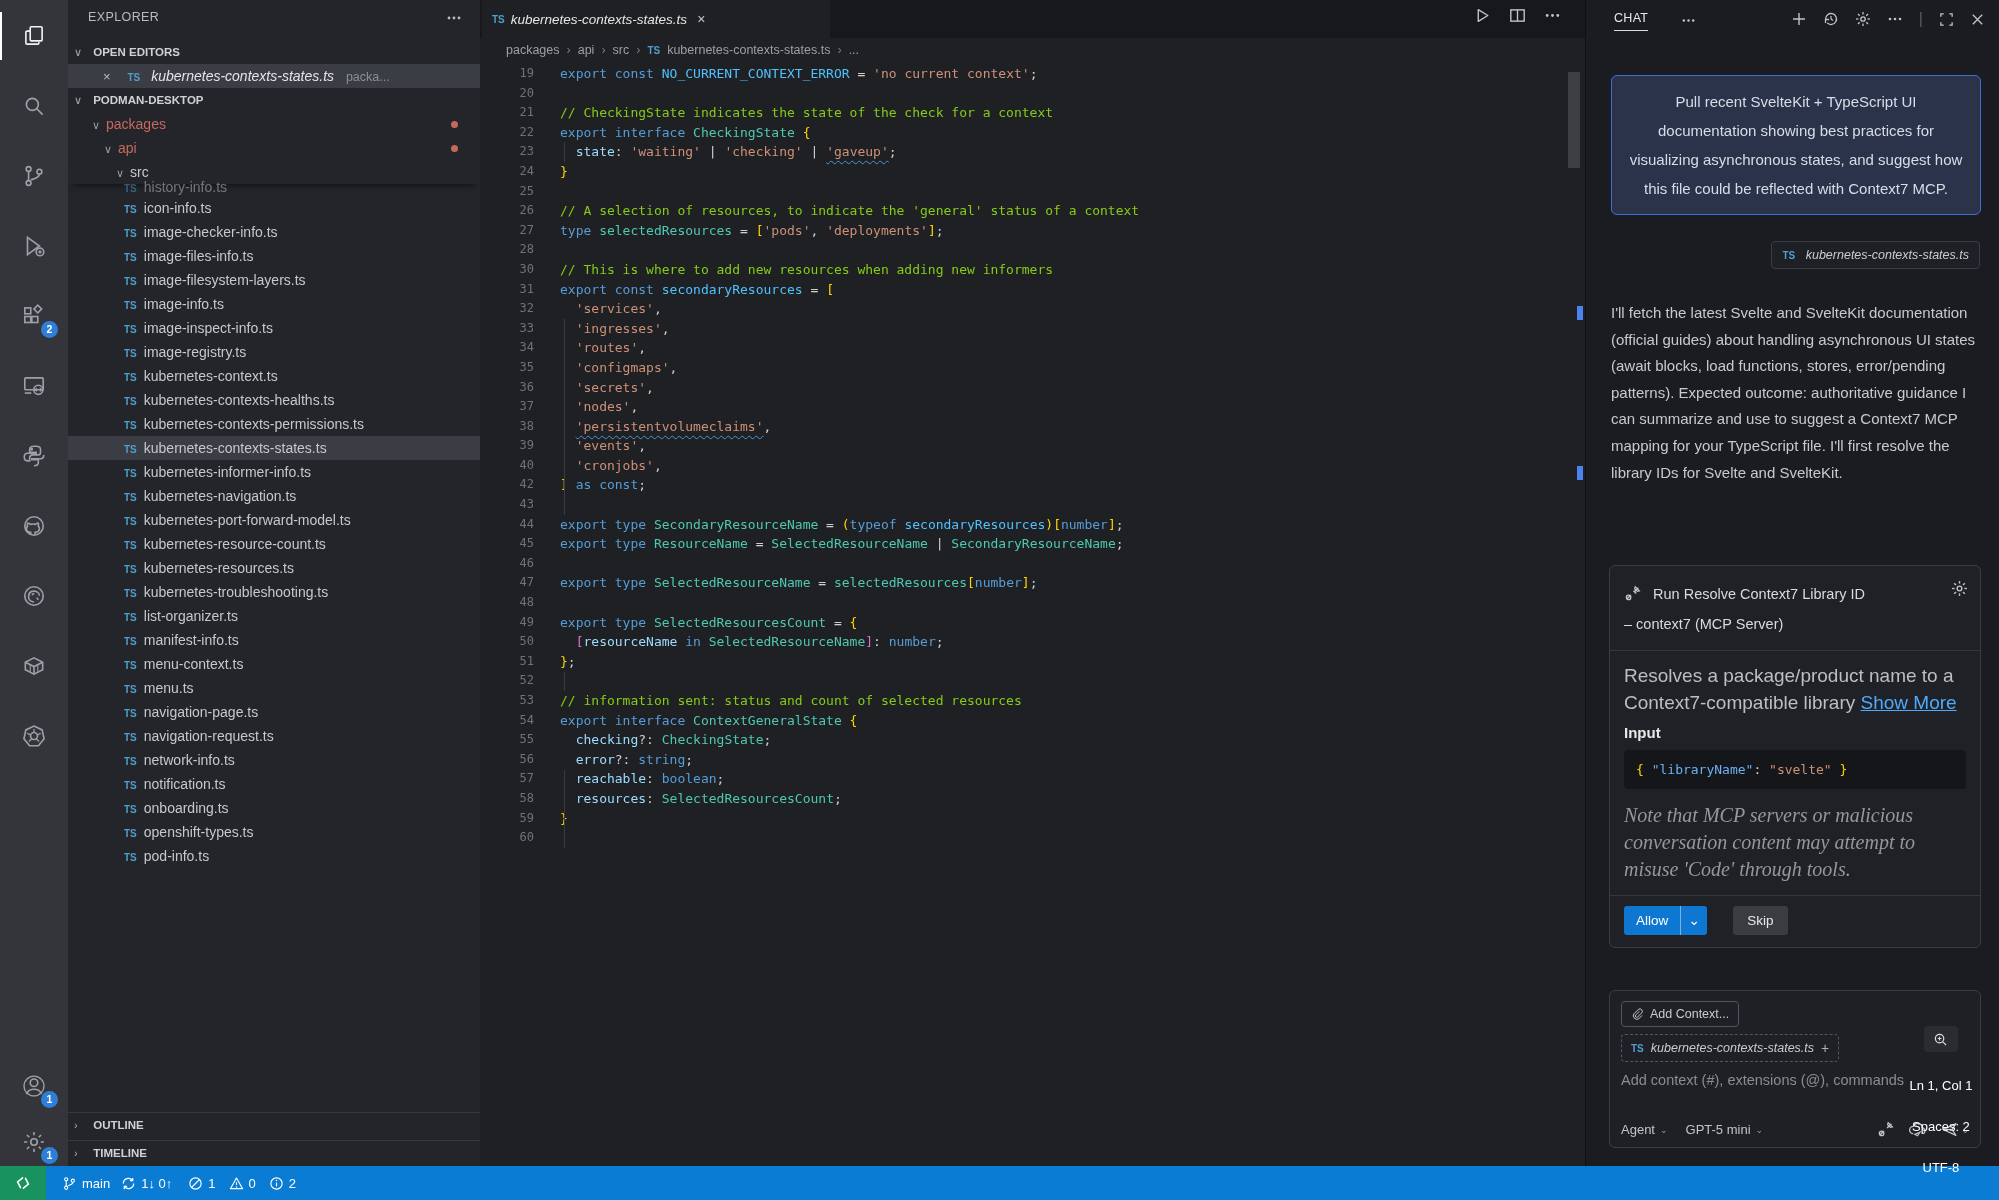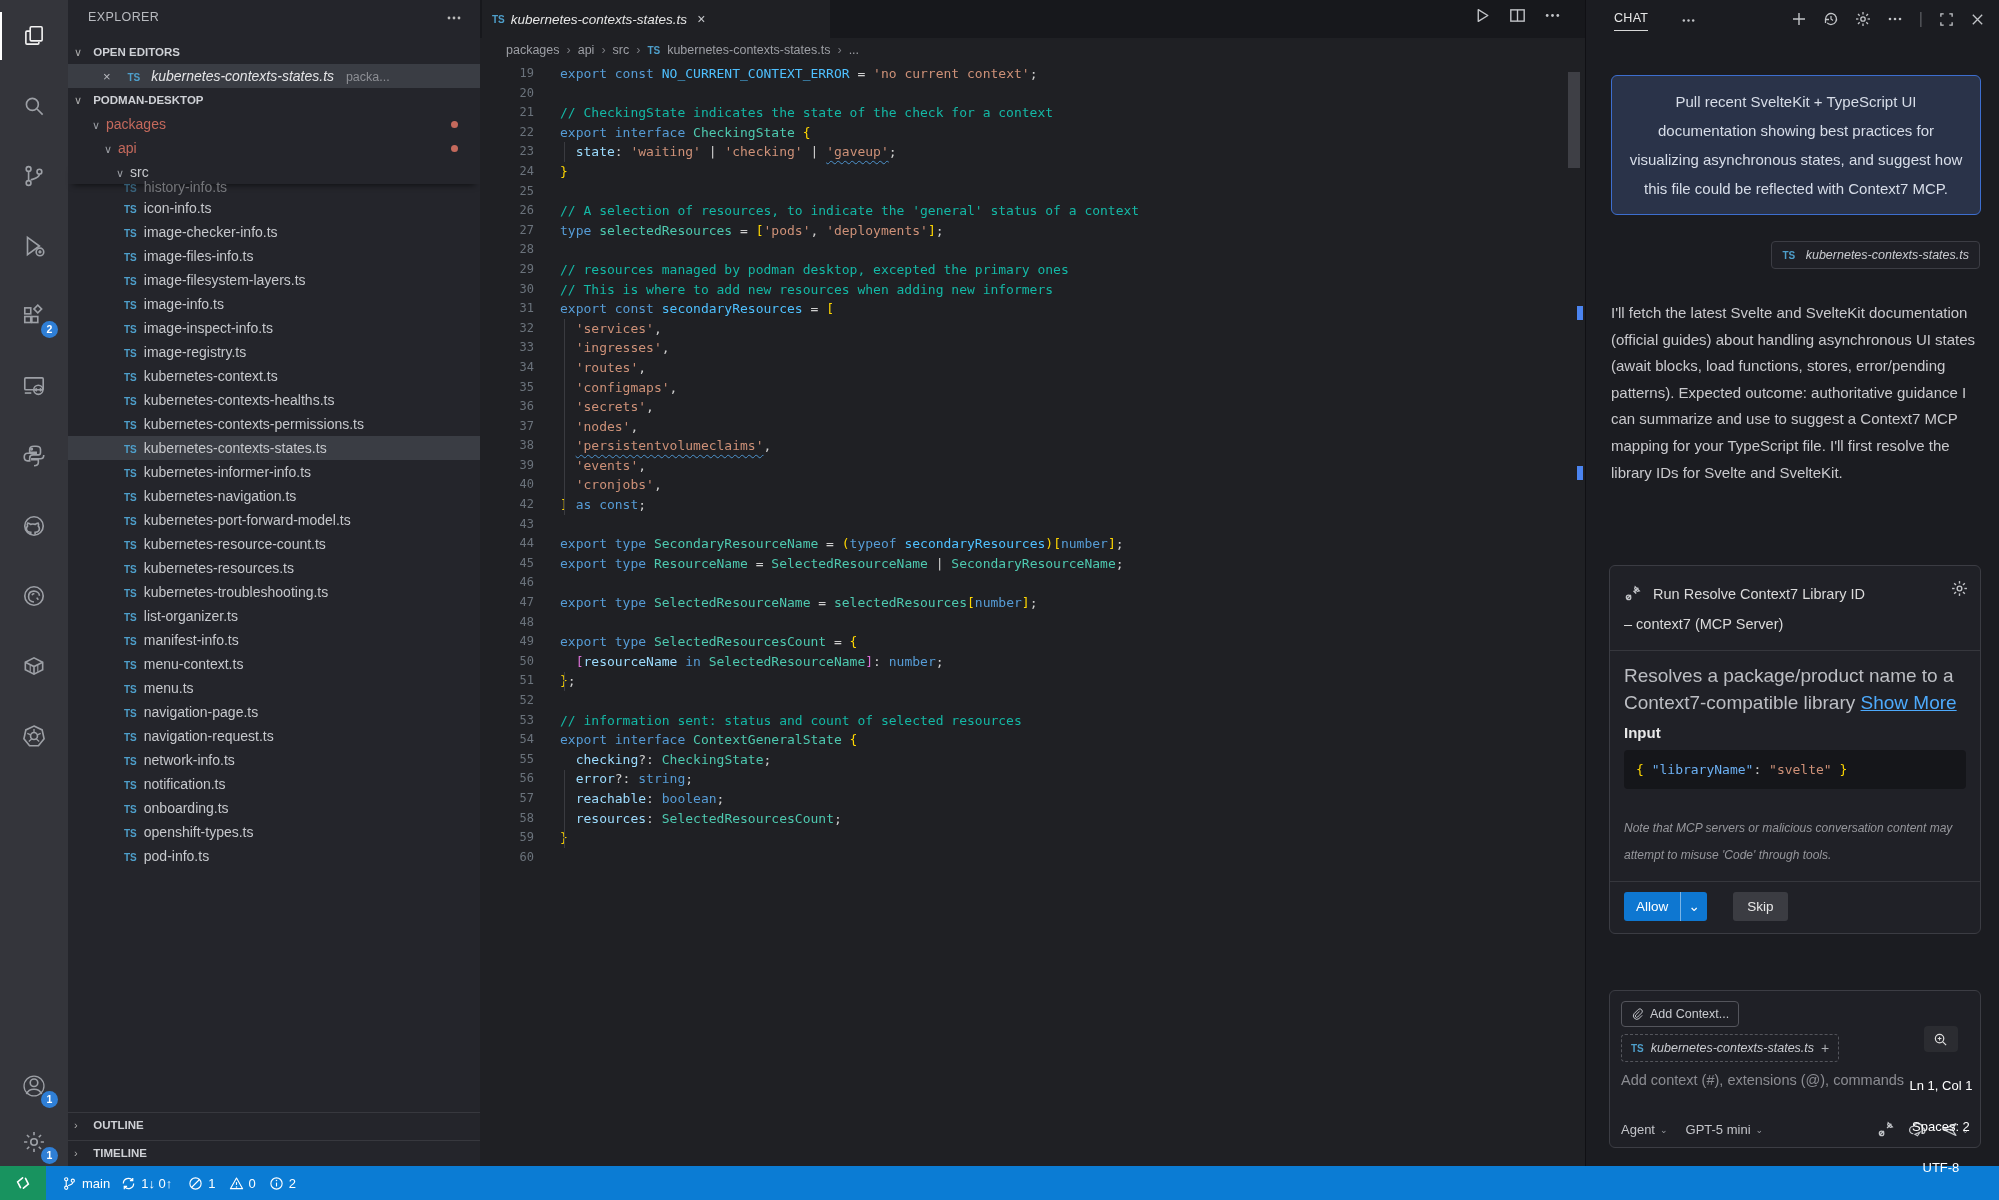--- a/index.html
+++ b/index.html
@@ -30,21 +30,21 @@
   #tabstrip{position:absolute;left:0;top:0;width:100%;height:38px;background:#17181c;}
   #tab{position:absolute;left:2px;top:0;width:348px;height:38px;background:#1f2024;display:flex;align-items:center;padding:0 10px;box-sizing:border-box;}
   #tab .title{font-style:italic;font-size:13.5px;color:#e6e6e6;margin:0 10px 0 6px;}
   .editor-actions{position:absolute;right:24px;top:7px;display:flex;gap:18px;color:#c2c4c8;}
   #breadcrumbs{position:absolute;left:26px;top:38px;height:24px;line-height:24px;font-size:12.5px;color:#9d9fa5;white-space:nowrap;}
   #breadcrumbs .sep{margin:0 7px;color:#7c7e84;}
   #code{position:absolute;left:0;top:64px;width:100%;}
   .cline{position:relative;height:19.6px;line-height:19.6px;font-family:"DejaVu Sans Mono","Liberation Mono",monospace;font-size:13px;white-space:pre;}
   .lnum{position:absolute;left:0;width:54px;text-align:right;color:#6b737c;font-size:12px;}
   .ctext{position:absolute;left:80px;}
-  .kw{color:#569cd6}.str{color:#ce9178}.com{color:#14b8a6}.typ{color:#4ec9b0}
+  .kw{color:#569cd6}.str{color:#ce9178}.com{color:#84cc16}.typ{color:#4ec9b0}
   .vr{color:#9cdcfe}.fg{color:#d0d0d0}.b1{color:#ffd700}.b2{color:#da70d6}.cv{color:#4fc1ff}
   .sq{text-decoration:underline wavy #4e94ce 1px;text-underline-offset:3.5px;}
   .iguide{position:absolute;width:1px;background:#3a3b40;left:84px;}
   #vscroll{position:absolute;left:1568px;top:72px;width:12px;height:96px;background:#3e3f45;}
   
   #chat{left:1585px;top:0;width:414px;height:1166px;background:#1b1c21;border-left:1px solid #101014;box-sizing:border-box;}
   #chat-head{position:absolute;left:0;top:0;width:100%;height:40px;}
   #chat-tab{position:absolute;left:28px;top:11px;font-size:12.5px;color:#e8e8e8;padding-bottom:5px;border-bottom:1.5px solid #d8d8d8;letter-spacing:.3px;}
   .chat-icons{position:absolute;right:14px;top:10px;display:flex;align-items:center;gap:16px;color:#c2c4c8;}
   #bubble{position:absolute;left:25px;top:75px;width:370px;box-sizing:border-box;background:#2a3349;border:1px solid #3d6ecf;border-radius:6px;
@@ -57,21 +57,21 @@
   
   #toolcard{position:absolute;left:23px;top:565px;width:372px;box-sizing:border-box;background:#202127;border:1px solid #3b3c43;border-radius:6px;}
   .tc-head{padding:13px 14px 11px;font-size:14.5px;line-height:30px;color:#dadada;border-bottom:1px solid #36373d;position:relative;}
   .tc-head .gear{position:absolute;right:12px;top:14px;color:#c2c4c8;}
   .tc-body{padding:11px 14px 12px;border-bottom:1px solid #36373d;}
   .tc-desc{font-size:19px;line-height:27px;color:#bcbec3;}
   .tc-desc a{color:#4daafc;text-decoration:underline;}
   .tc-input-label{font-size:15px;font-weight:bold;color:#e8e8e8;margin-top:8px;}
   .tc-code{margin-top:9px;background:#15161a;border-radius:4px;padding:12px 12px;font-family:"DejaVu Sans Mono","Liberation Mono",monospace;font-size:13px;}
   .jb{color:#ffd700}.jk{color:#6cb0f3}.jp{color:#cfcfcf}.js{color:#ce9178}
-  .tc-note{margin-top:26px;font-style:italic;font-size:12px;line-height:27px;color:#96979c;}
+  .tc-note{margin-top:13px;font-style:italic;font-size:20px;line-height:27px;color:#96979c;font-family:Liberation Serif, serif;}
   .tc-foot{padding:10px 14px 12px;display:flex;gap:26px;}
   #allow-btn{display:flex;height:29px;background:#0e77d1;border-radius:3px;color:#fff;font-size:13.5px;align-items:center;}
   #allow-btn .lbl{padding:0 12px;}
   #allow-btn .dd{width:26px;text-align:center;border-left:1px solid rgba(255,255,255,.45);line-height:29px;}
   #skip-btn{height:29px;line-height:29px;background:#3b3c42;border-radius:3px;color:#e8e8e8;font-size:13.5px;padding:0 14px;}
   
   #chat-input{position:absolute;left:23px;top:990px;width:372px;height:158px;box-sizing:border-box;background:#1f2026;border:1px solid #3c3d44;border-radius:6px;padding:10px 11px;}
   #addctx{display:inline-flex;align-items:center;gap:6px;height:24px;border:1px solid #54555c;border-radius:4px;padding:0 9px;font-size:12.5px;color:#c9cbd0;}
   #inp-attach{margin-top:7px;display:inline-flex;align-items:center;gap:7px;height:26px;border:1px dashed #54555c;border-radius:4px;padding:0 9px;font-size:12.5px;color:#c9cbd0;}
   #inp-attach .nm{font-style:italic;}
@@ -302,21 +302,20 @@
         <div class="cline"><span class="lnum">19</span><span class="ctext"><span class="kw">export const </span><span class="cv">NO_CURRENT_CONTEXT_ERROR</span><span class="fg"> = </span><span class="str">'no current context'</span><span class="fg">;</span></span></div>
         <div class="cline"><span class="lnum">20</span><span class="ctext"></span></div>
         <div class="cline"><span class="lnum">21</span><span class="ctext"><span class="com">// CheckingState indicates the state of the check for a context</span></span></div>
         <div class="cline"><span class="lnum">22</span><span class="ctext"><span class="kw">export interface </span><span class="typ">CheckingState </span><span class="b1">{</span></span></div>
         <div class="cline"><span class="lnum">23</span><span class="ctext"><span class="fg">  </span><span class="vr">state</span><span class="fg">: </span><span class="str">'waiting'</span><span class="fg"> | </span><span class="str">'checking'</span><span class="fg"> | </span><span class="str sq">'gaveup'</span><span class="fg">;</span></span></div>
         <div class="cline"><span class="lnum">24</span><span class="ctext"><span class="b1">}</span></span></div>
         <div class="cline"><span class="lnum">25</span><span class="ctext"></span></div>
         <div class="cline"><span class="lnum">26</span><span class="ctext"><span class="com">// A selection of resources, to indicate the 'general' status of a context</span></span></div>
         <div class="cline"><span class="lnum">27</span><span class="ctext"><span class="kw">type </span><span class="typ">selectedResources</span><span class="fg"> = </span><span class="b1">[</span><span class="str">'pods'</span><span class="fg">, </span><span class="str">'deployments'</span><span class="b1">]</span><span class="fg">;</span></span></div>
         <div class="cline"><span class="lnum">28</span><span class="ctext"></span></div>
-        <div class="cline"><span class="lnum">29</span><span class="ctext"><span class="com">// resources managed by podman desktop, excepted the primary ones</span></span></div>
         <div class="cline"><span class="lnum">30</span><span class="ctext"><span class="com">// This is where to add new resources when adding new informers</span></span></div>
         <div class="cline"><span class="lnum">31</span><span class="ctext"><span class="kw">export const </span><span class="cv">secondaryResources</span><span class="fg"> = </span><span class="b1">[</span></span></div>
         <div class="cline"><span class="lnum">32</span><span class="ctext"><span class="fg">  </span><span class="str">'services'</span><span class="fg">,</span></span></div>
         <div class="cline"><span class="lnum">33</span><span class="ctext"><span class="fg">  </span><span class="str">'ingresses'</span><span class="fg">,</span></span></div>
         <div class="cline"><span class="lnum">34</span><span class="ctext"><span class="fg">  </span><span class="str">'routes'</span><span class="fg">,</span></span></div>
         <div class="cline"><span class="lnum">35</span><span class="ctext"><span class="fg">  </span><span class="str">'configmaps'</span><span class="fg">,</span></span></div>
         <div class="cline"><span class="lnum">36</span><span class="ctext"><span class="fg">  </span><span class="str">'secrets'</span><span class="fg">,</span></span></div>
         <div class="cline"><span class="lnum">37</span><span class="ctext"><span class="fg">  </span><span class="str">'nodes'</span><span class="fg">,</span></span></div>
         <div class="cline"><span class="lnum">38</span><span class="ctext"><span class="fg">  </span><span class="str sq">'persistentvolumeclaims'</span><span class="fg">,</span></span></div>
         <div class="cline"><span class="lnum">39</span><span class="ctext"><span class="fg">  </span><span class="str">'events'</span><span class="fg">,</span></span></div>

